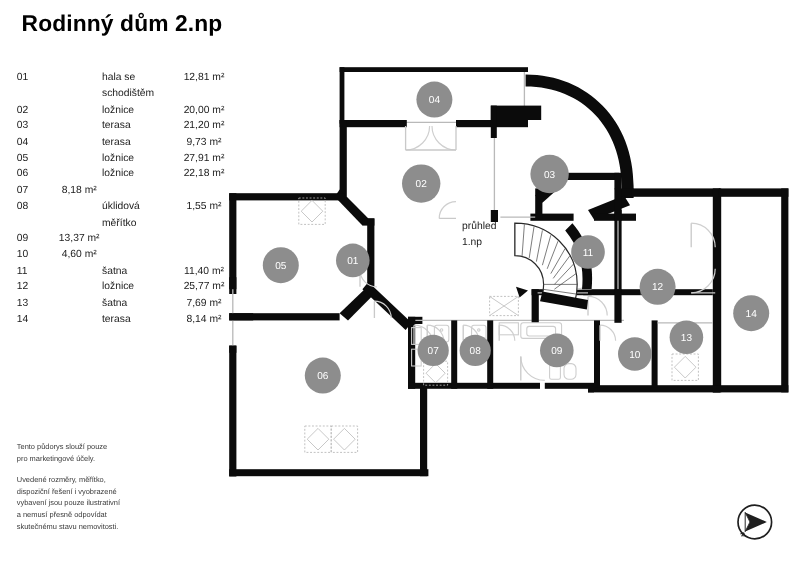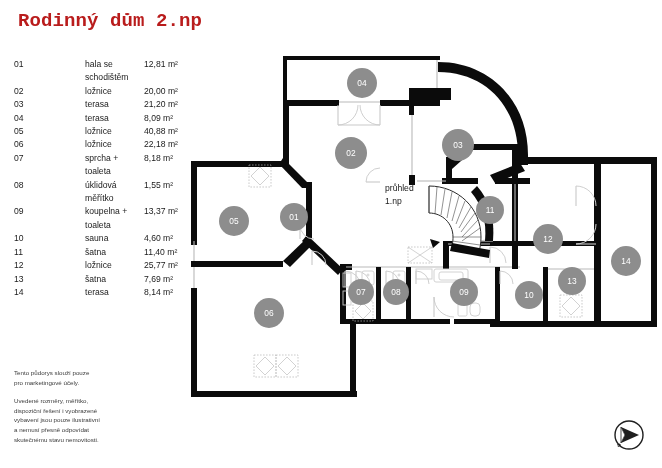--- a/index.html
+++ b/index.html
@@ -11,41 +11,40 @@
     color: #1a1a1a;
     overflow: hidden;
     position: relative;
   }
   #page-title {
     position: absolute;
     left: 18px; top: 10px;
     font-size: 19px;
     font-weight: 700;
     letter-spacing: .1px;
-    color: #b91c1c;
-    font-family: Liberation Mono, monospace;
+    color: #000000;
   }
   
   #legend {
     position: absolute;
     left: 14px; top: 58px;
     width: 182px;
   }
   .legend-row {
     display: flex;
     align-items: baseline;
     font-size: 8.6px;
     line-height: 13.4px;
     color: #1b1b1b;
   }
   .legend-num { width: 26px; flex: 0 0 26px; }
   .legend-name { flex: 1 1 auto; padding-left: 45px; }
   .legend-area {
     flex: 0 0 52px;
-    text-align: left;
+    text-align: center;
     white-space: nowrap;
   }
   
   #disclaimer {
     position: absolute;
     left: 14px; top: 368px;
     width: 150px;
     font-size: 6.2px;
     line-height: 9.6px;
     color: #3a3a3a;
@@ -105,50 +104,47 @@
     <span class="legend-area">20,00 m²</span>
   </div>
   <div class="legend-row">
     <span class="legend-num">03</span>
     <span class="legend-name">terasa</span>
     <span class="legend-area">21,20 m²</span>
   </div>
   <div class="legend-row">
     <span class="legend-num">04</span>
     <span class="legend-name">terasa</span>
-    <span class="legend-area">8,09 m²</span>
+    <span class="legend-area">9,73 m²</span>
   </div>
   <div class="legend-row">
     <span class="legend-num">05</span>
     <span class="legend-name">ložnice</span>
-    <span class="legend-area">40,88 m²</span>
+    <span class="legend-area">27,91 m²</span>
   </div>
   <div class="legend-row">
     <span class="legend-num">06</span>
     <span class="legend-name">ložnice</span>
     <span class="legend-area">22,18 m²</span>
   </div>
   <div class="legend-row">
     <span class="legend-num">07</span>
-    <span class="legend-name">sprcha + toaleta</span>
     <span class="legend-area">8,18 m²</span>
   </div>
   <div class="legend-row">
     <span class="legend-num">08</span>
     <span class="legend-name">úklidová měřítko</span>
     <span class="legend-area">1,55 m²</span>
   </div>
   <div class="legend-row">
     <span class="legend-num">09</span>
-    <span class="legend-name">koupelna + toaleta</span>
     <span class="legend-area">13,37 m²</span>
   </div>
   <div class="legend-row">
     <span class="legend-num">10</span>
-    <span class="legend-name">sauna</span>
     <span class="legend-area">4,60 m²</span>
   </div>
   <div class="legend-row">
     <span class="legend-num">11</span>
     <span class="legend-name">šatna</span>
     <span class="legend-area">11,40 m²</span>
   </div>
   <div class="legend-row">
     <span class="legend-num">12</span>
     <span class="legend-name">ložnice</span>

